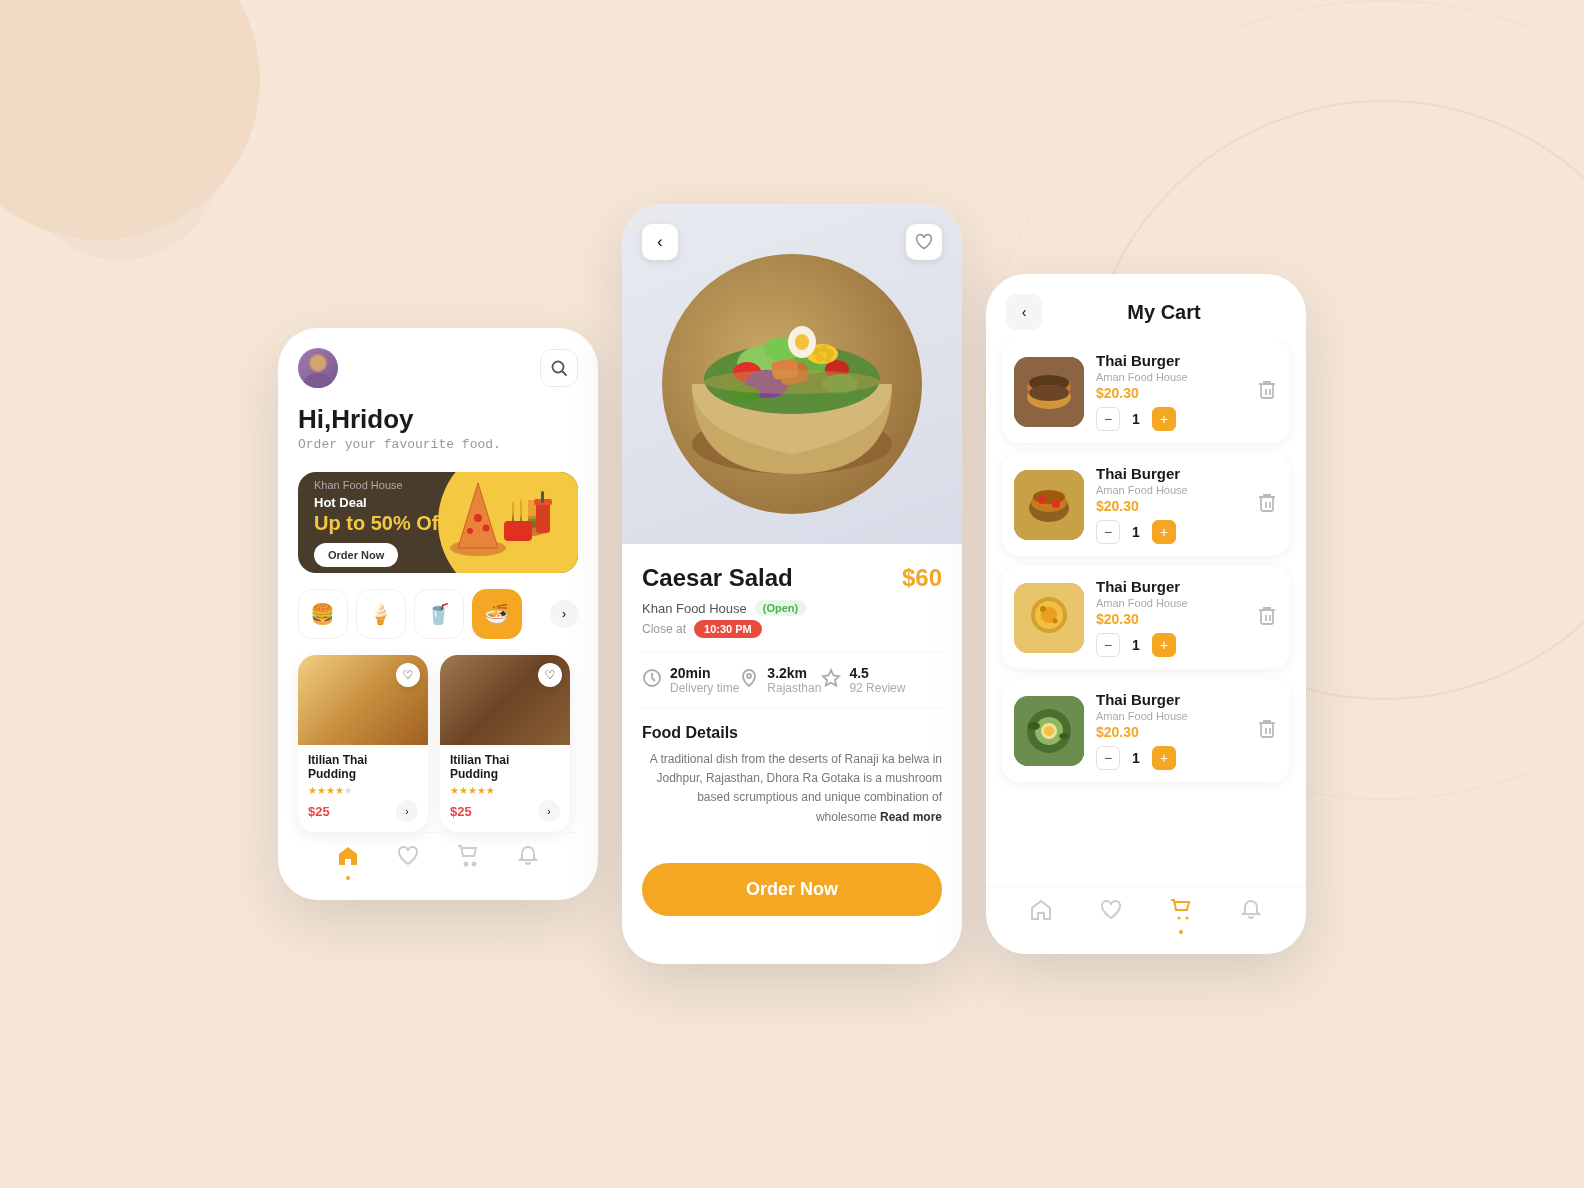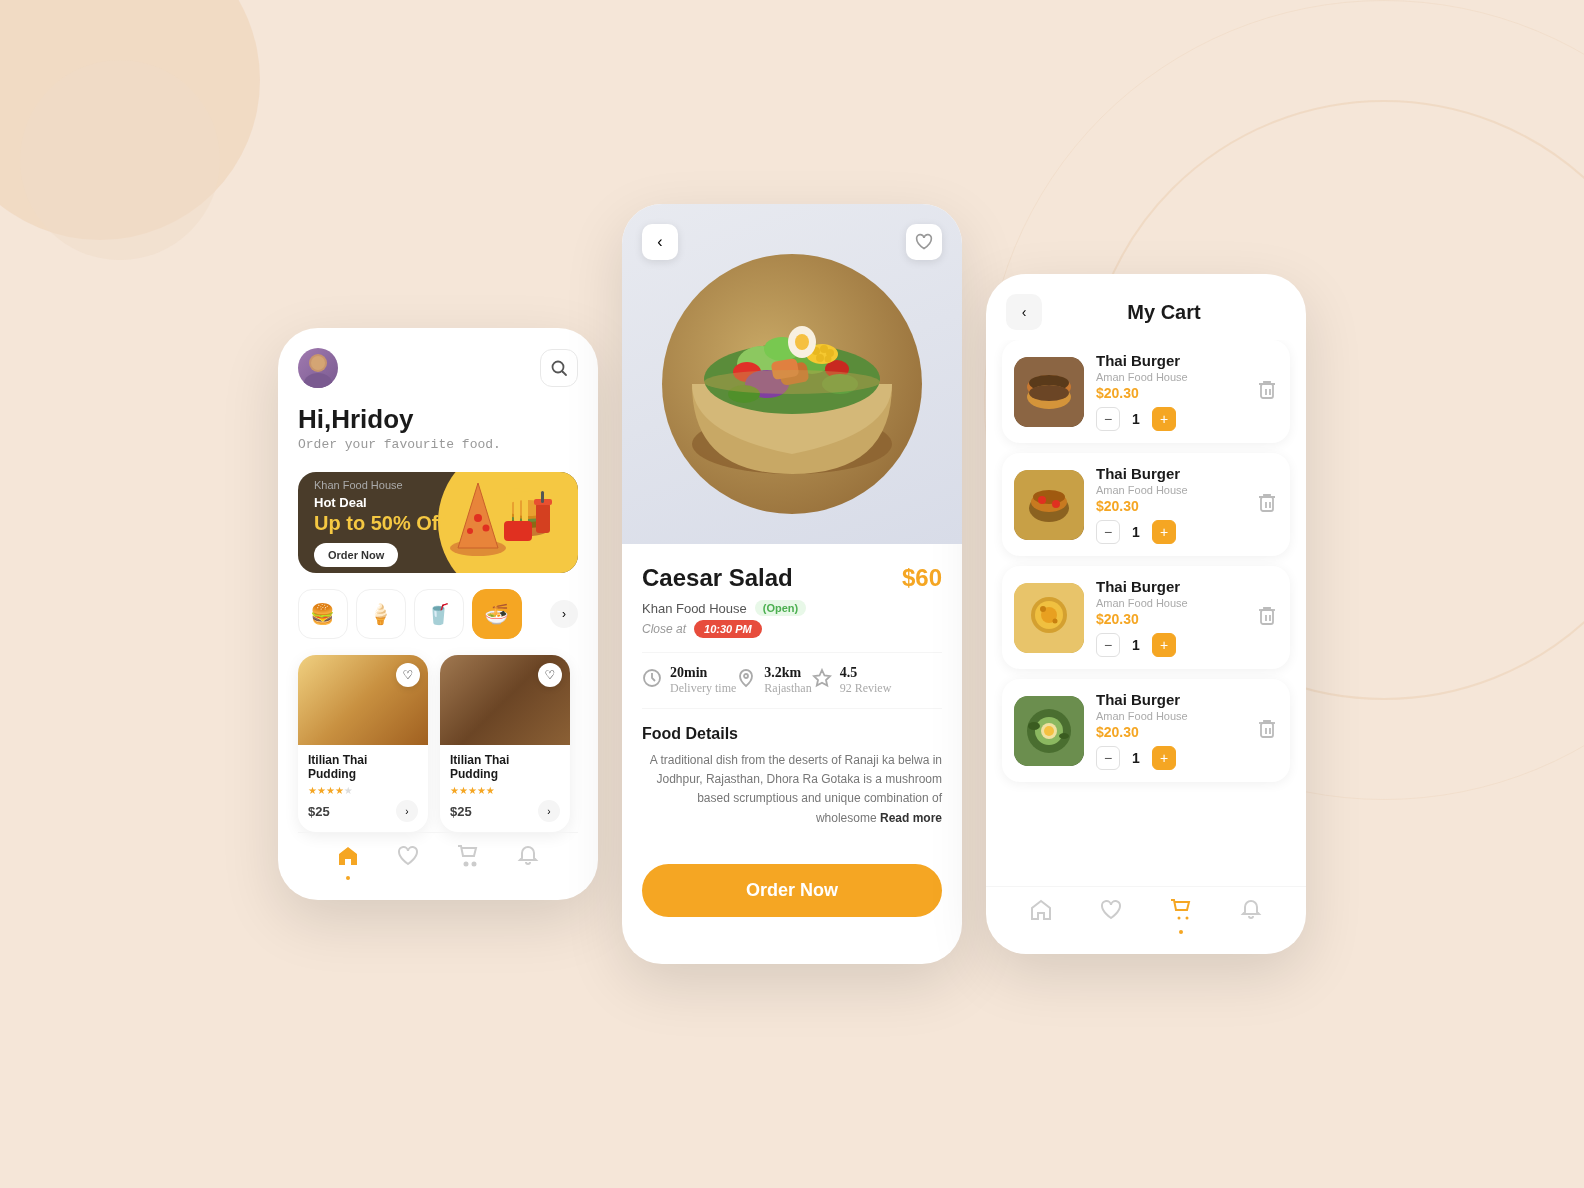--- a/index.html
+++ b/index.html
@@ -279,21 +279,21 @@
       font-size: 10px;
     }
     .star-empty { color: #ddd; }
     .food-card-price-row {
       display: flex;
       justify-content: space-between;
       align-items: center;
       margin-top: 4px;
     }
     .food-price {
-      color: #404040;
+      color: #ef4444;
       font-weight: 700;
       font-size: 13px;
     }
     .food-card-arrow {
       width: 22px;
       height: 22px;
       border-radius: 50%;
       background: #f5f5f5;
       display: flex;
       align-items: center;
@@ -410,42 +410,40 @@
       font-size: 11px;
       font-weight: 600;
       padding: 2px 8px;
       border-radius: 10px;
     }
     .p2-close-row {
       display: flex;
       align-items: center;
       gap: 8px;
       margin-bottom: 14px;
-      font-style: italic;
     }
     .p2-close-label {
       font-size: 12px;
       color: #999;
     }
     .p2-close-time {
       background: #e74c3c;
       color: white;
       font-size: 11px;
       font-weight: 700;
       padding: 3px 10px;
       border-radius: 10px;
     }
 
     .p2-stats {
       display: flex;
       margin-bottom: 16px;
       padding: 12px 0;
       border-top: 1px solid #f5f5f5;
       border-bottom: 1px solid #f5f5f5;
-      font-family: Liberation Serif, serif;
     }
     .p2-stat {
       display: flex;
       align-items: center;
       gap: 8px;
     }
     .p2-stat-icon {
       font-size: 18px;
       color: #aaa;
     }

